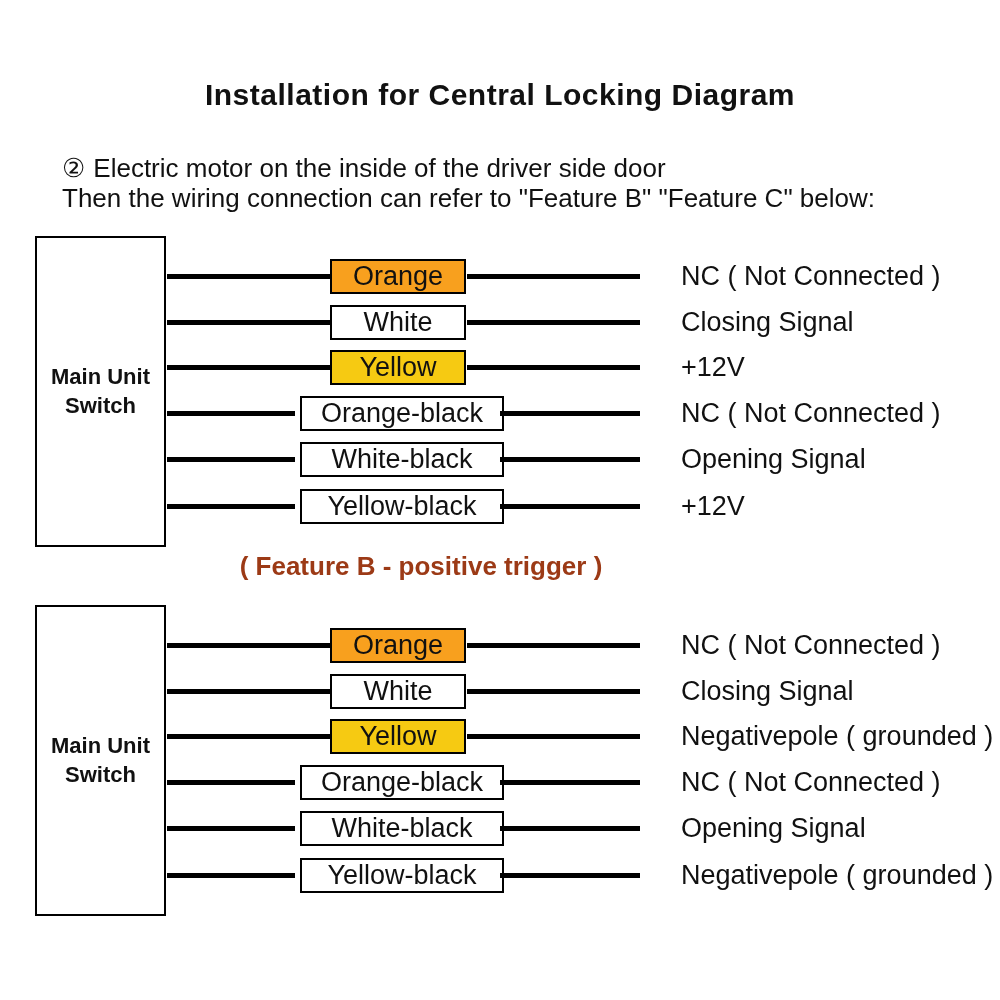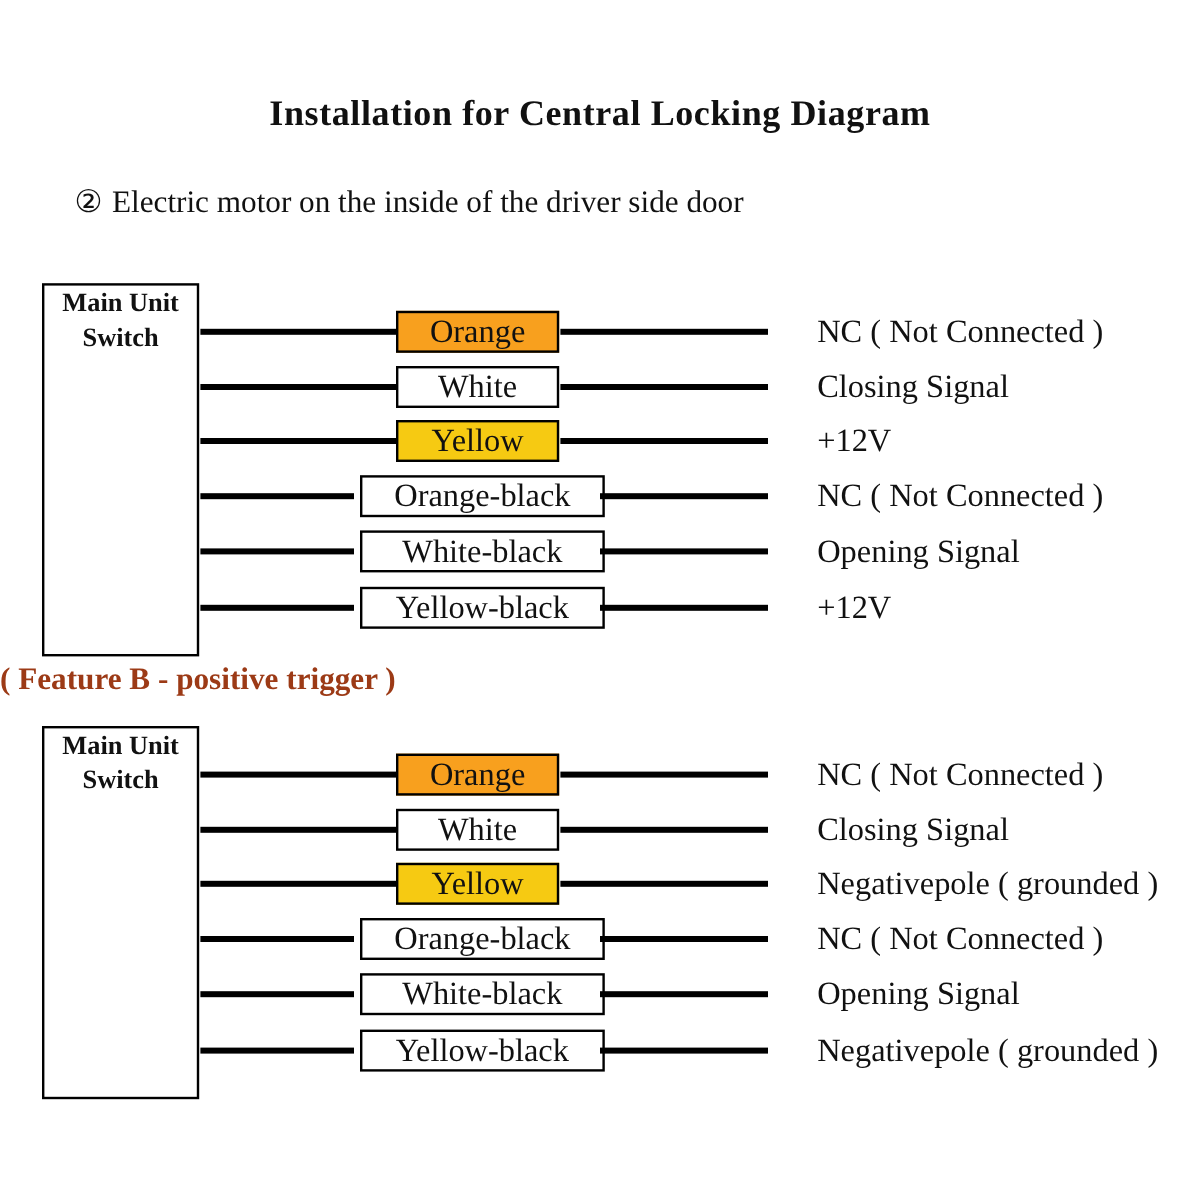--- a/index.html
+++ b/index.html
@@ -2,21 +2,21 @@
 <html><head>
 <meta charset="utf-8">
 <style>
   html, body { margin: 0; padding: 0; background: #fff; }
   .screen {
     position: relative;
     width: 1000px;
     height: 1000px;
     background: #ffffff;
     overflow: hidden;
-    font-family: Liberation Serif, serif;
+    font-family: Liberation Sans, sans-serif;
     color: #111;
   }
   .title {
     position: absolute;
     top: 78px; left: 0;
     width: 1000px;
     text-align: center;
     font-size: 30px;
     font-weight: bold;
     letter-spacing: 0.5px;
@@ -43,20 +43,21 @@
 
   .main-box {
     position: absolute;
     left: 35px; top: 0;
     width: 127px; height: 307px;
     border: 2.5px solid #000;
     background: #fff;
     display: flex;
     flex-direction: column;
     align-items: center;
+    justify-content: center;
     font-size: 22px;
     font-weight: bold;
     line-height: 1.3;
     text-align: center;
   }
 
   .row { position: absolute; left: 0; width: 1000px; height: 0; }
   .row-0 { top: 41px; }
   .row-1 { top: 87px; }
   .row-2 { top: 132px; }
@@ -97,35 +98,36 @@
     top: -16px;
     font-size: 27px;
     white-space: nowrap;
     margin-left: 24px;
   }
 
   .caption {
     position: absolute;
     top: 315px; left: 0;
     width: 842px;
-    text-align: left;
+    text-align: center;
     font-size: 26px;
     font-weight: bold;
   }
 </style>
 </head>
 <body>
 
 <div class="screen">
 
   <div class="title">Installation for Central Locking Diagram</div>
 
   <div class="note-line note-2">
     <span class="note-bullet">②</span><span>Electric motor on the inside of the driver side door</span>
   </div>
+  <div class="note-line intro">Then the wiring connection can refer to "Feature B" "Feature C" below:</div>
 
   <div class="diagram diagram-b">
     <div class="main-box">
       <div>Main Unit</div>
       <div>Switch</div>
     </div>
 
     <div class="row row-0 narrow">
       <div class="wire wire-left"></div>
       <div class="labelbox" style="background-color: rgb(248, 160, 30);">Orange</div>

